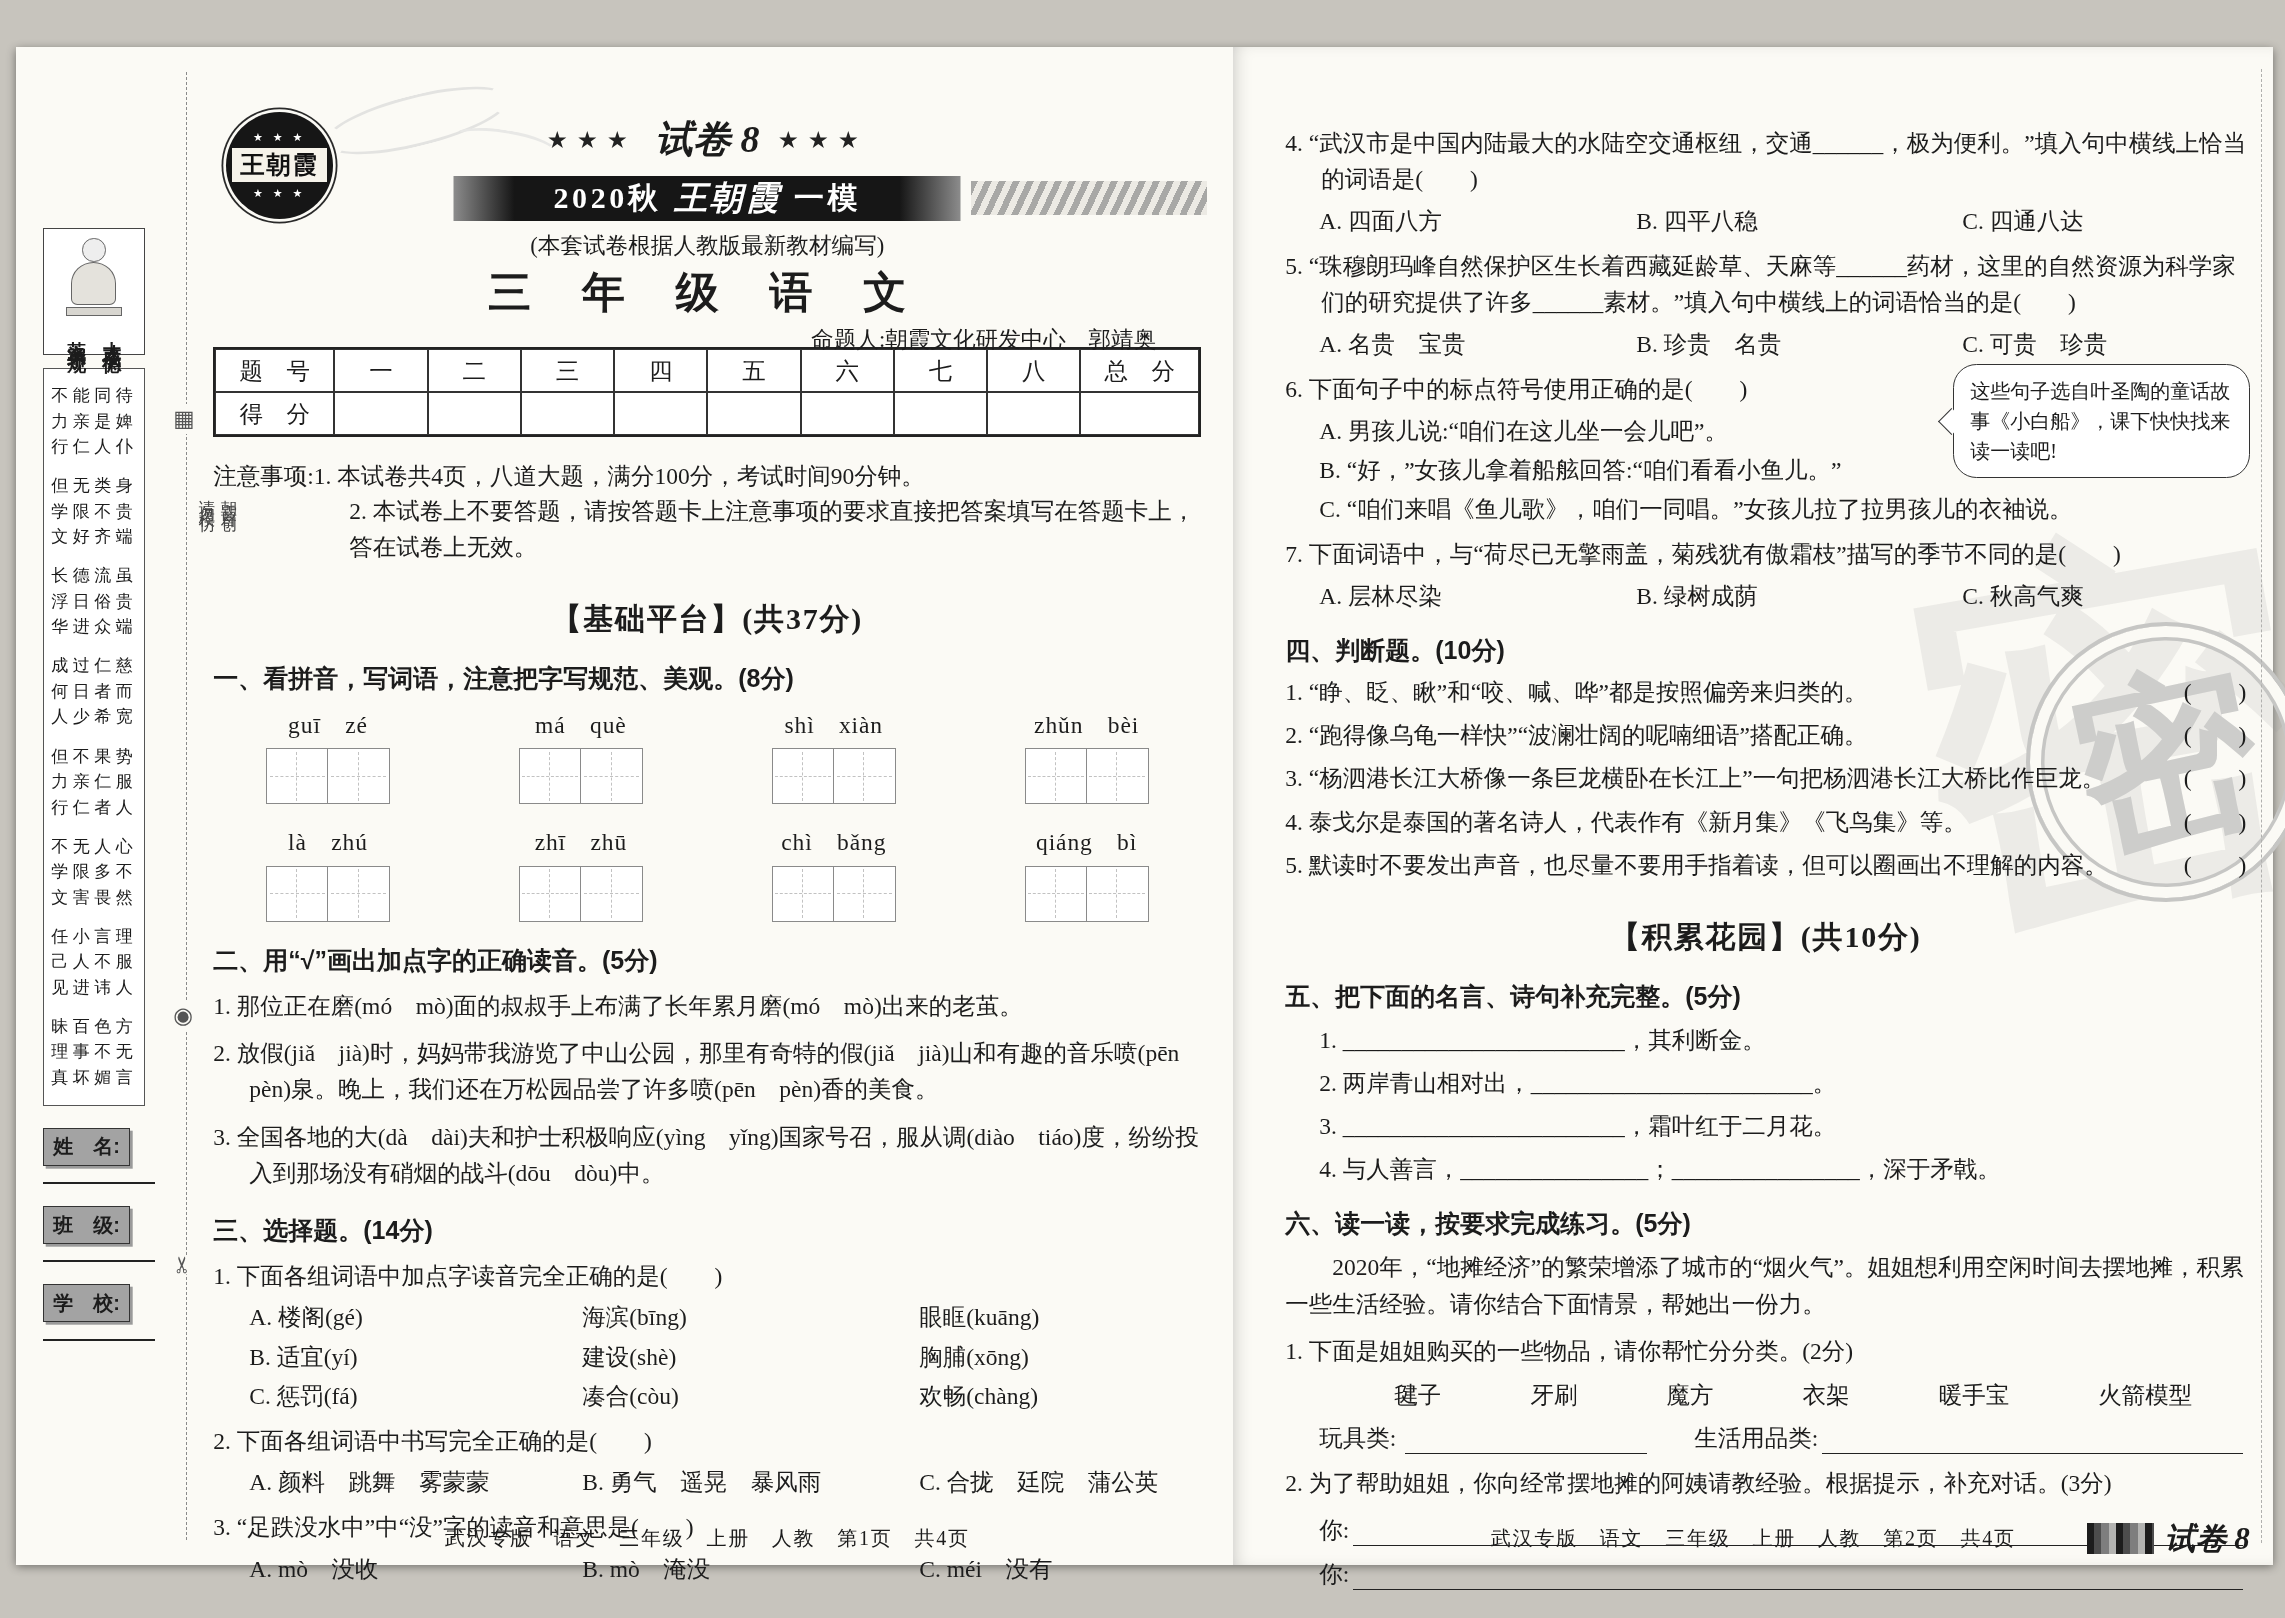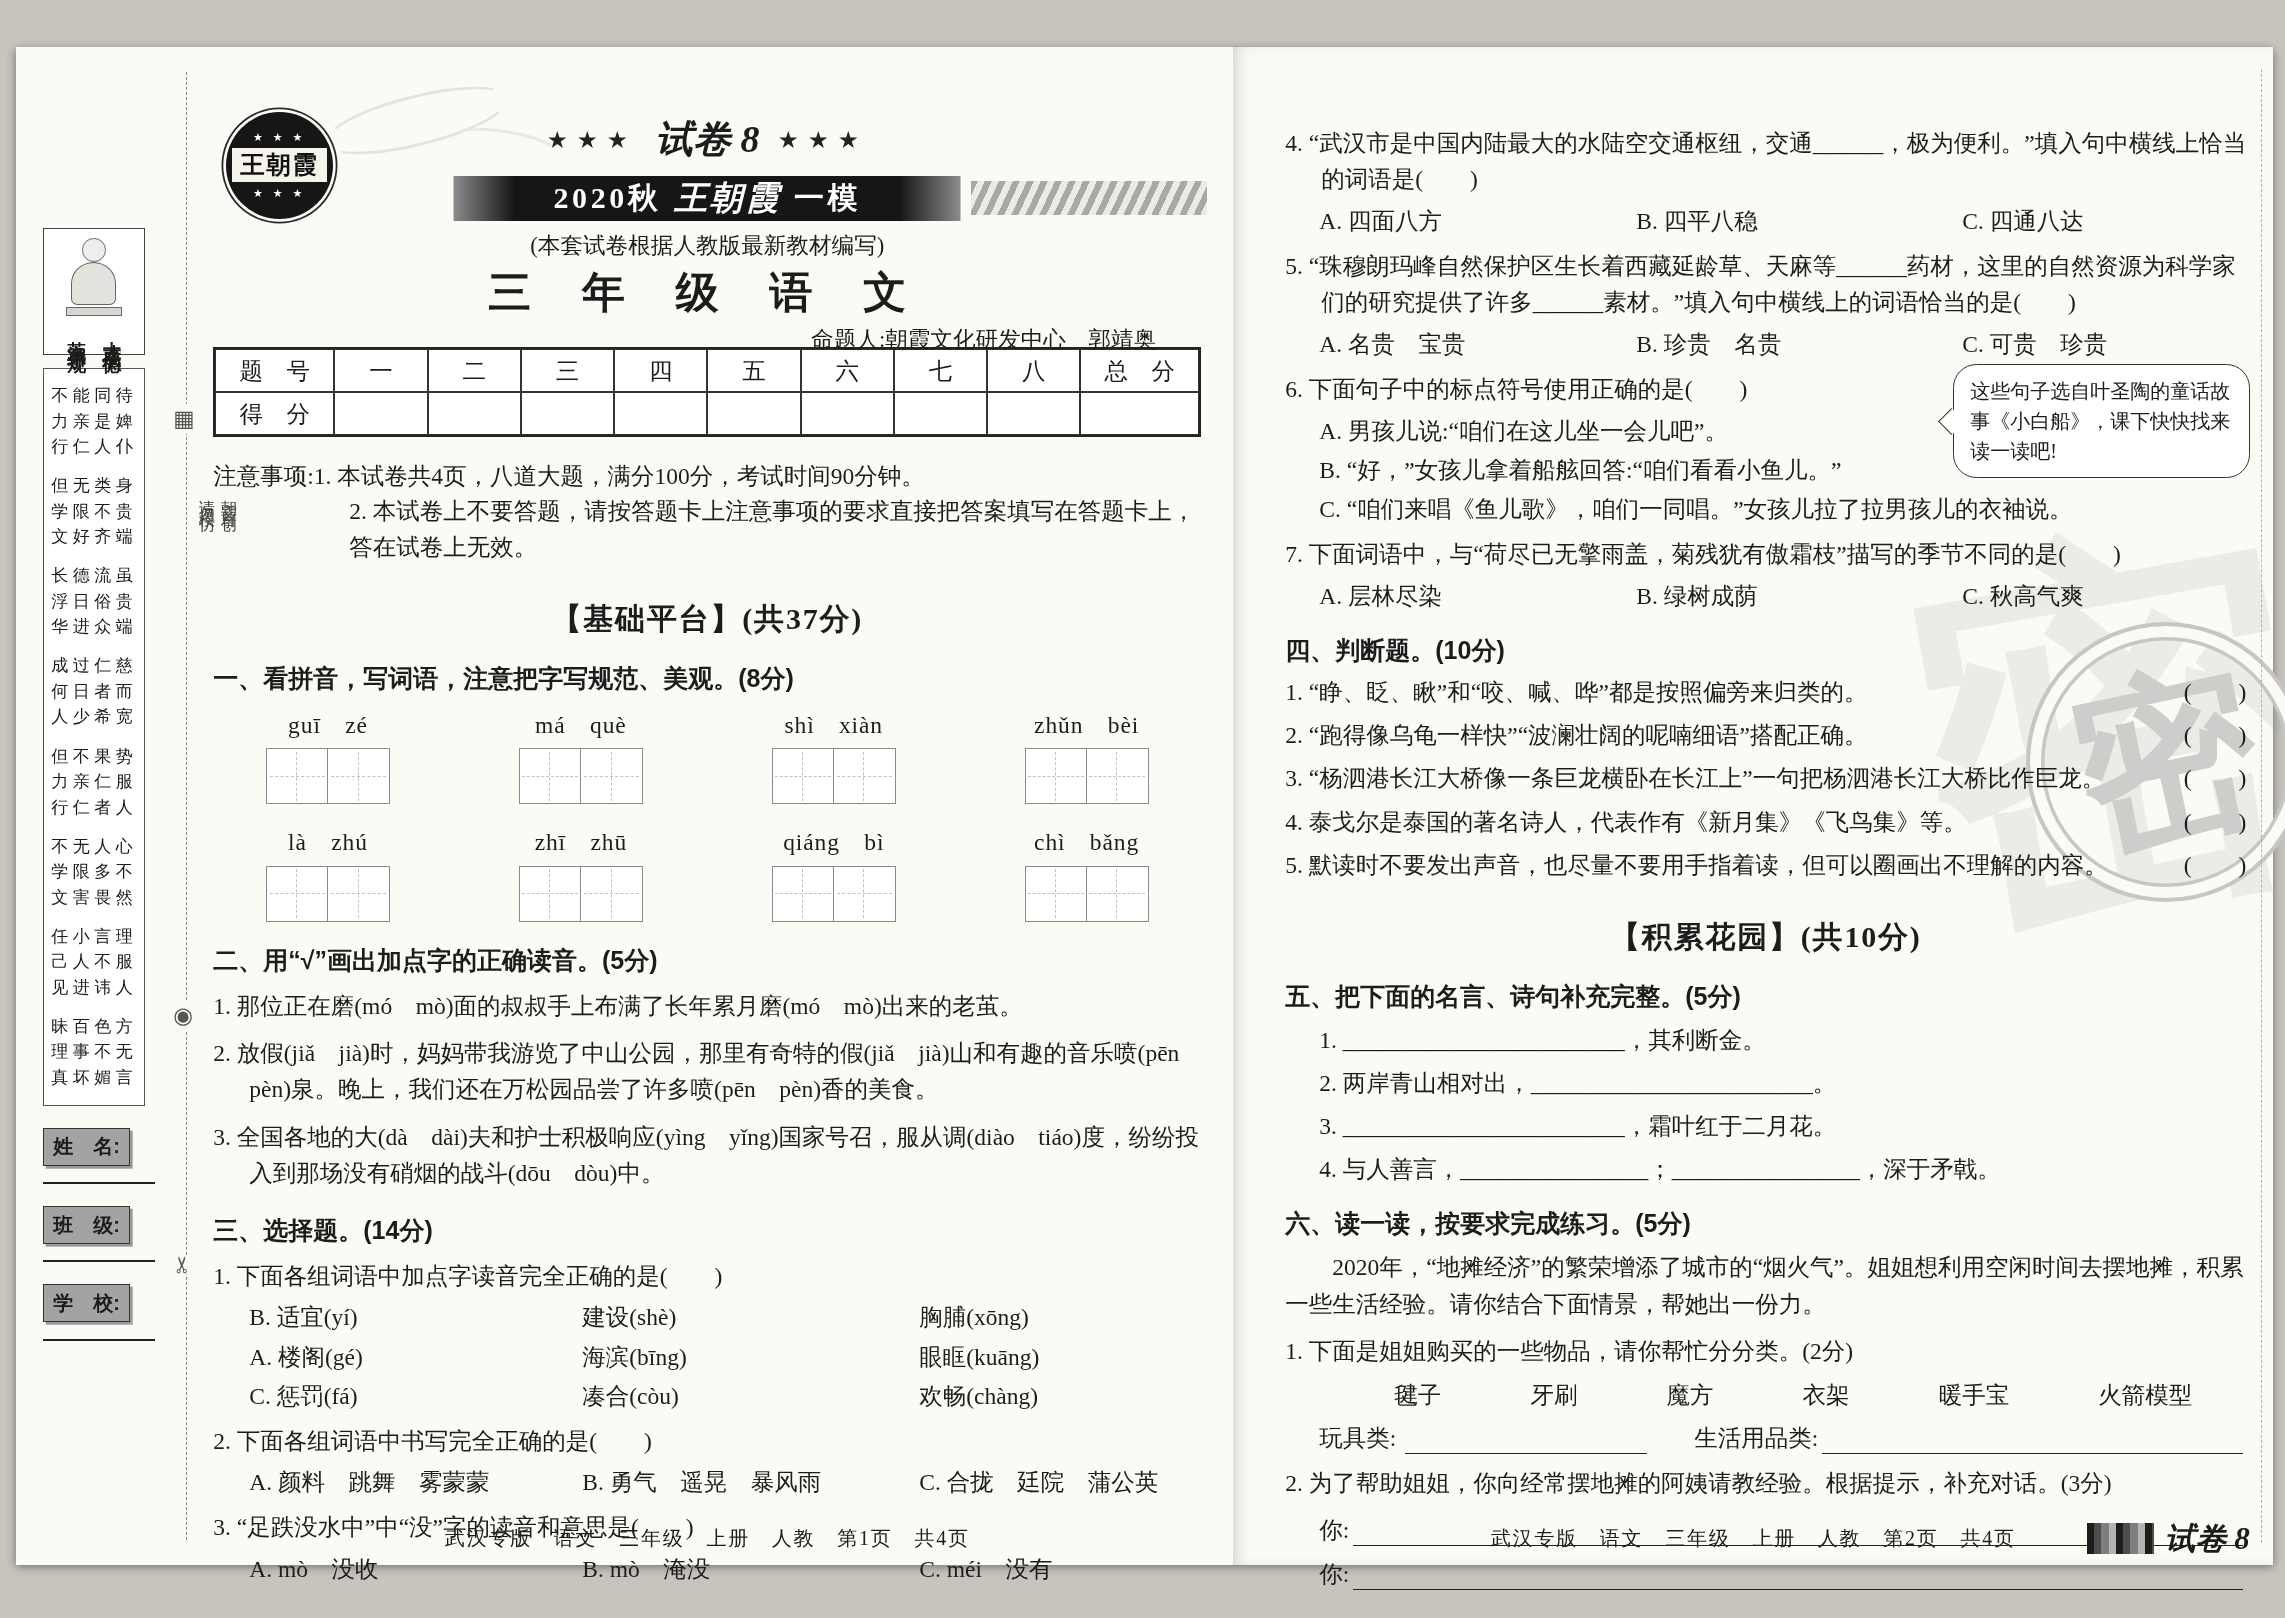--- a/index.html
+++ b/index.html
@@ -309,51 +309,51 @@
             </div>
         </div>
         <div class="py-group">
           <div class="py">zhī　zhū</div>
           <div class="tian-row">
               <div class="tian"></div>
               <div class="tian"></div>
             </div>
         </div>
         <div class="py-group">
+          <div class="py">chì　bǎng</div>
+          <div class="tian-row">
+              <div class="tian"></div>
+              <div class="tian"></div>
+            </div>
+        </div>
+        <div class="py-group">
           <div class="py">qiáng　bì</div>
-          <div class="tian-row">
-              <div class="tian"></div>
-              <div class="tian"></div>
-            </div>
-        </div>
-        <div class="py-group">
-          <div class="py">chì　bǎng</div>
           <div class="tian-row">
               <div class="tian"></div>
               <div class="tian"></div>
             </div>
         </div>
       </div>
 
       <div class="q-title hei">二、用“√”画出加点字的正确读音。(5分)</div>
       <div class="q-item">1. 那位正在磨(mó　mò)面的叔叔手上布满了长年累月磨(mó　mò)出来的老茧。</div>
       <div class="q-item">2. 放假(jiǎ　jià)时，妈妈带我游览了中山公园，那里有奇特的假(jiǎ　jià)山和有趣的音乐喷(pēn　pèn)泉。晚上，我们还在万松园品尝了许多喷(pēn　pèn)香的美食。</div>
       <div class="q-item">3. 全国各地的大(dà　dài)夫和护士积极响应(yìng　yǐng)国家号召，服从调(diào　tiáo)度，纷纷投入到那场没有硝烟的战斗(dōu　dòu)中。</div>
 
       <div class="q-title hei">三、选择题。(14分)</div>
       <div class="q-item">1. 下面各组词语中加点字读音完全正确的是(　　)</div>
       <div class="opt3">
+        <span>A. 楼阁(gé)</span>
+        <span>海滨(bīng)</span>
+        <span>眼眶(kuāng)</span>
+      </div>
+      <div class="opt3">
         <span>B. 适宜(yí)</span>
         <span>建设(shè)</span>
         <span>胸脯(xōng)</span>
-      </div>
-      <div class="opt3">
-        <span>A. 楼阁(gé)</span>
-        <span>海滨(bīng)</span>
-        <span>眼眶(kuāng)</span>
       </div>
       <div class="opt3">
         <span>C. 惩罚(fá)</span>
         <span>凑合(còu)</span>
         <span>欢畅(chàng)</span>
       </div>
       <div class="q-item">2. 下面各组词语中书写完全正确的是(　　)</div>
       <div class="opt3">
         <span>A. 颜料　跳舞　雾蒙蒙</span>
         <span>B. 勇气　遥晃　暴风雨</span>

